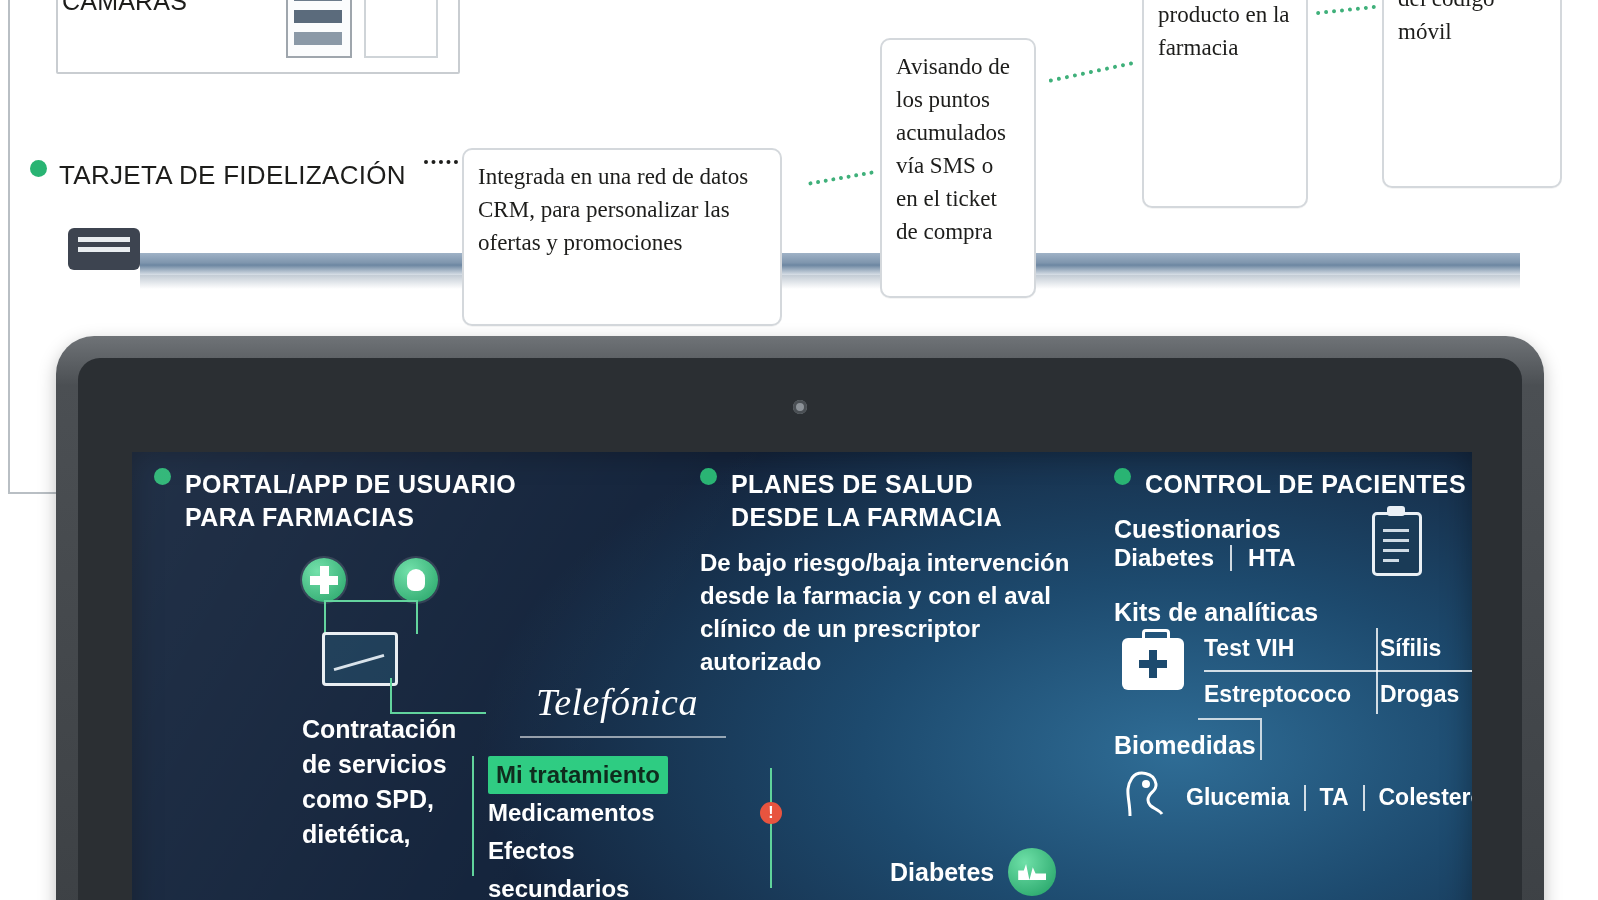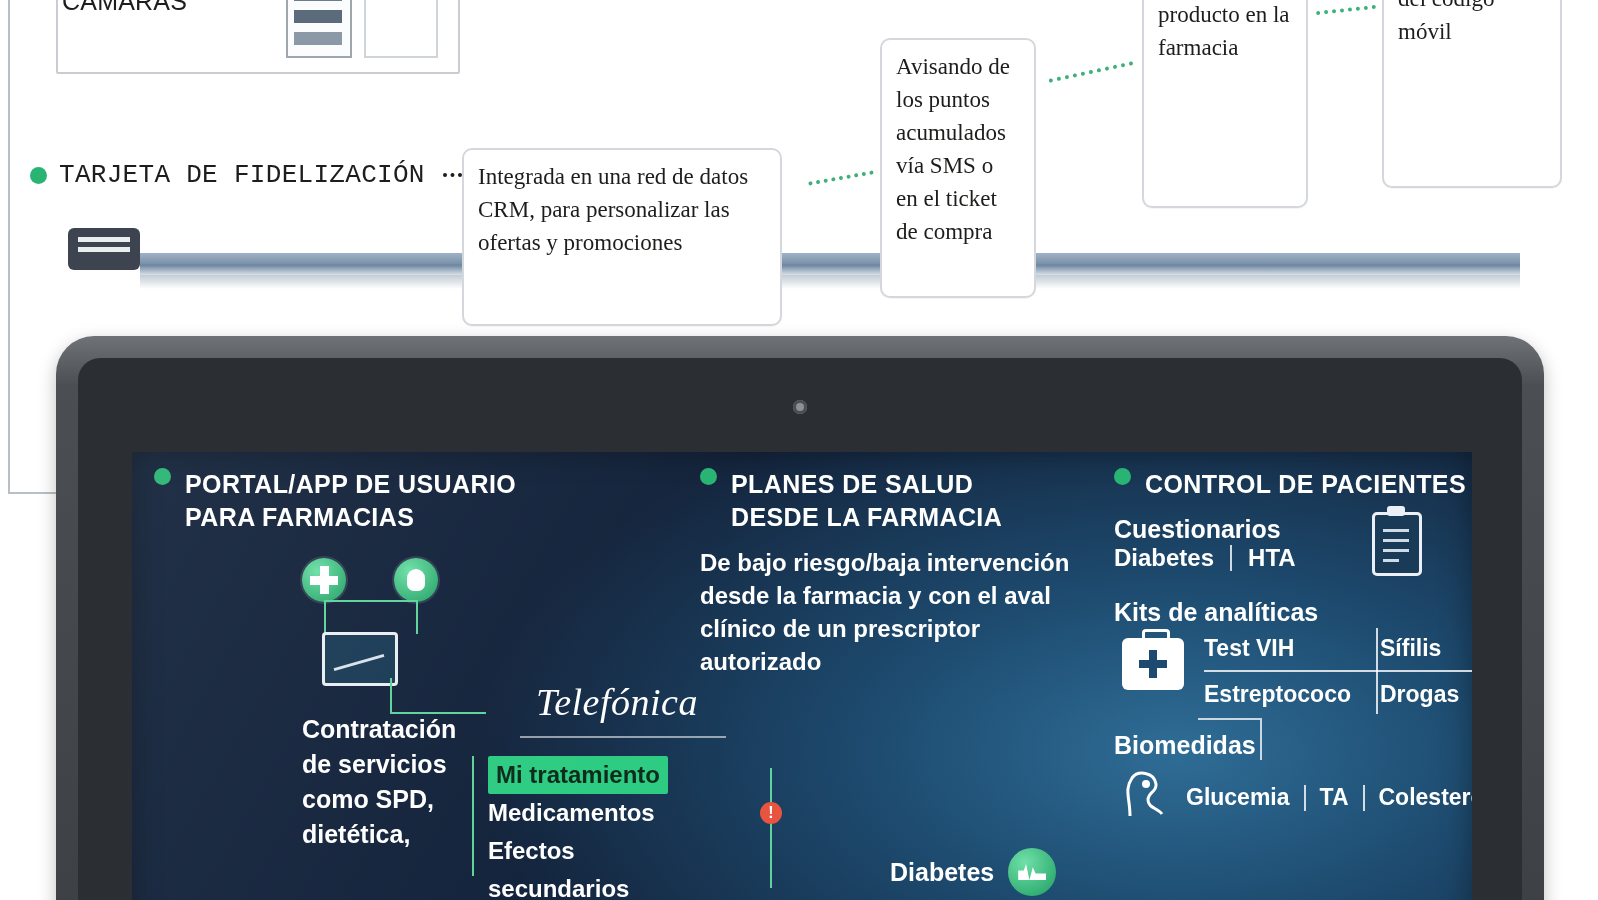--- a/index.html
+++ b/index.html
@@ -81,23 +81,21 @@
     border-radius: 50%;
     background: #29b473;
     display: inline-block;
     flex: 0 0 auto;
   }
   .loyalty-row {
     position: absolute;
     left: 30px;
     top: 160px;
     display: flex;
-    align-items: center;
     gap: 12px;
-    font-family: Liberation Mono, monospace;
   }
   .loyalty-row .txt {
     font-size: 26px;
     letter-spacing: .3px;
     color: #1d1d1b;
     white-space: nowrap;
   }
   .dotline {
     width: 34px;
     height: 0;

